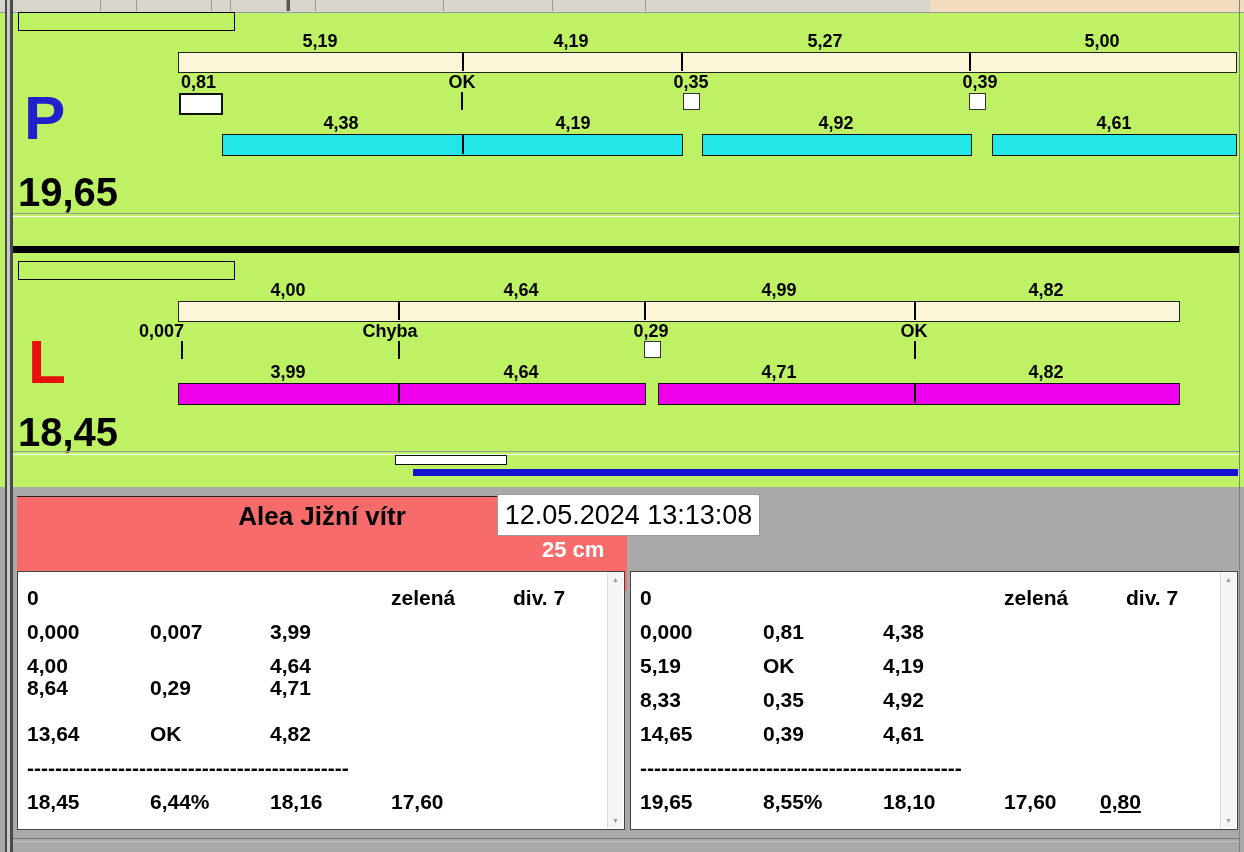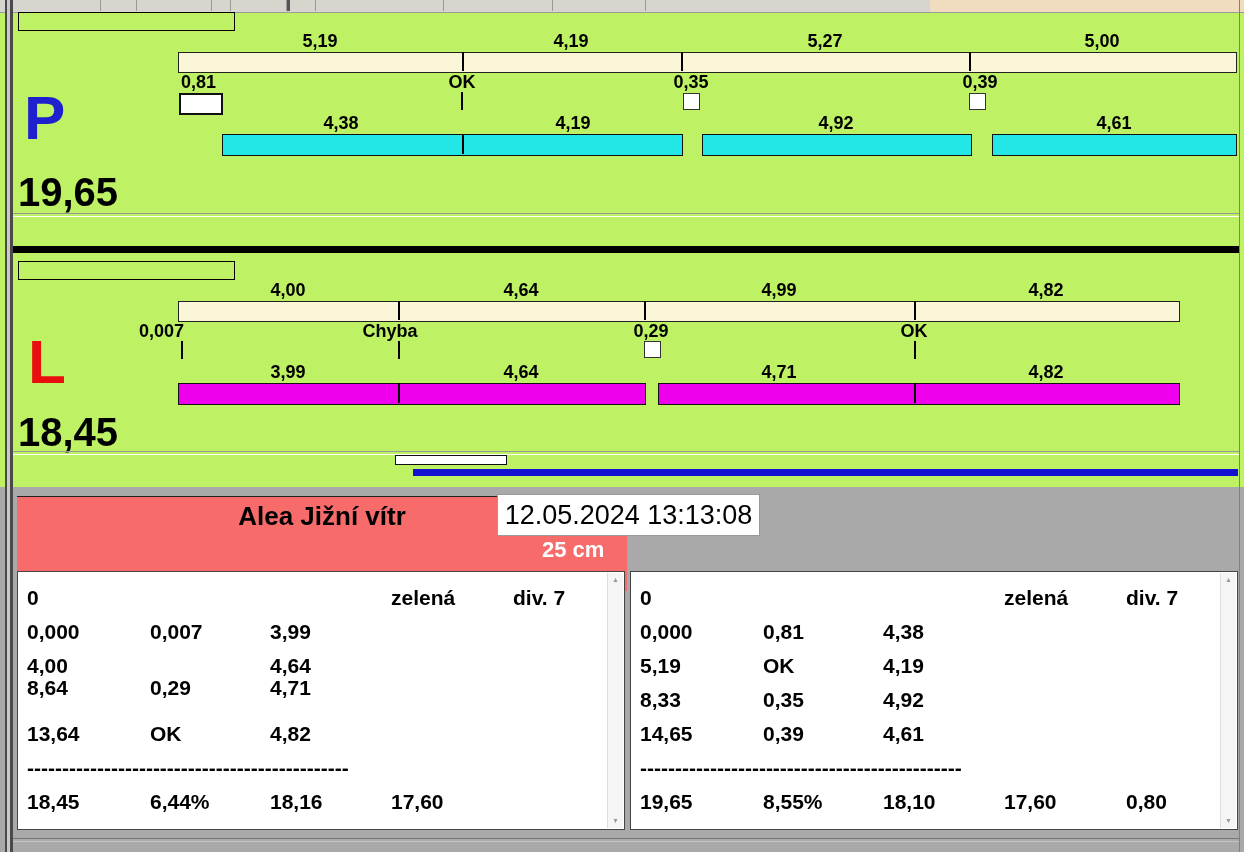--- a/index.html
+++ b/index.html
@@ -241,21 +241,21 @@
       <span class="cell" style="left:9px;">14,65</span>
       <span class="cell" style="left:132px;">0,39</span>
       <span class="cell" style="left:252px;">4,61</span>
     </div>
     <div class="dashrow" style="top:184px;">----------------------------------------------</div>
     <div class="trow" style="top:218px;">
       <span class="cell" style="left:9px;">19,65</span>
       <span class="cell" style="left:132px;">8,55%</span>
       <span class="cell" style="left:252px;">18,10</span>
       <span class="cell" style="left:373px;">17,60</span>
-      <span class="cell" style="left:495px;">0,80</span>
+      <span class="cell" style="left:469px;text-decoration:underline;">0,80</span>
     </div>
     <div class="sbar">
       <div class="sarrow" style="top:0;">▲</div>
       <div class="sarrow" style="bottom:0;">▼</div>
     </div>
   </div>
 
   <div class="botline"></div>
 
   <div class="frameL"></div>

